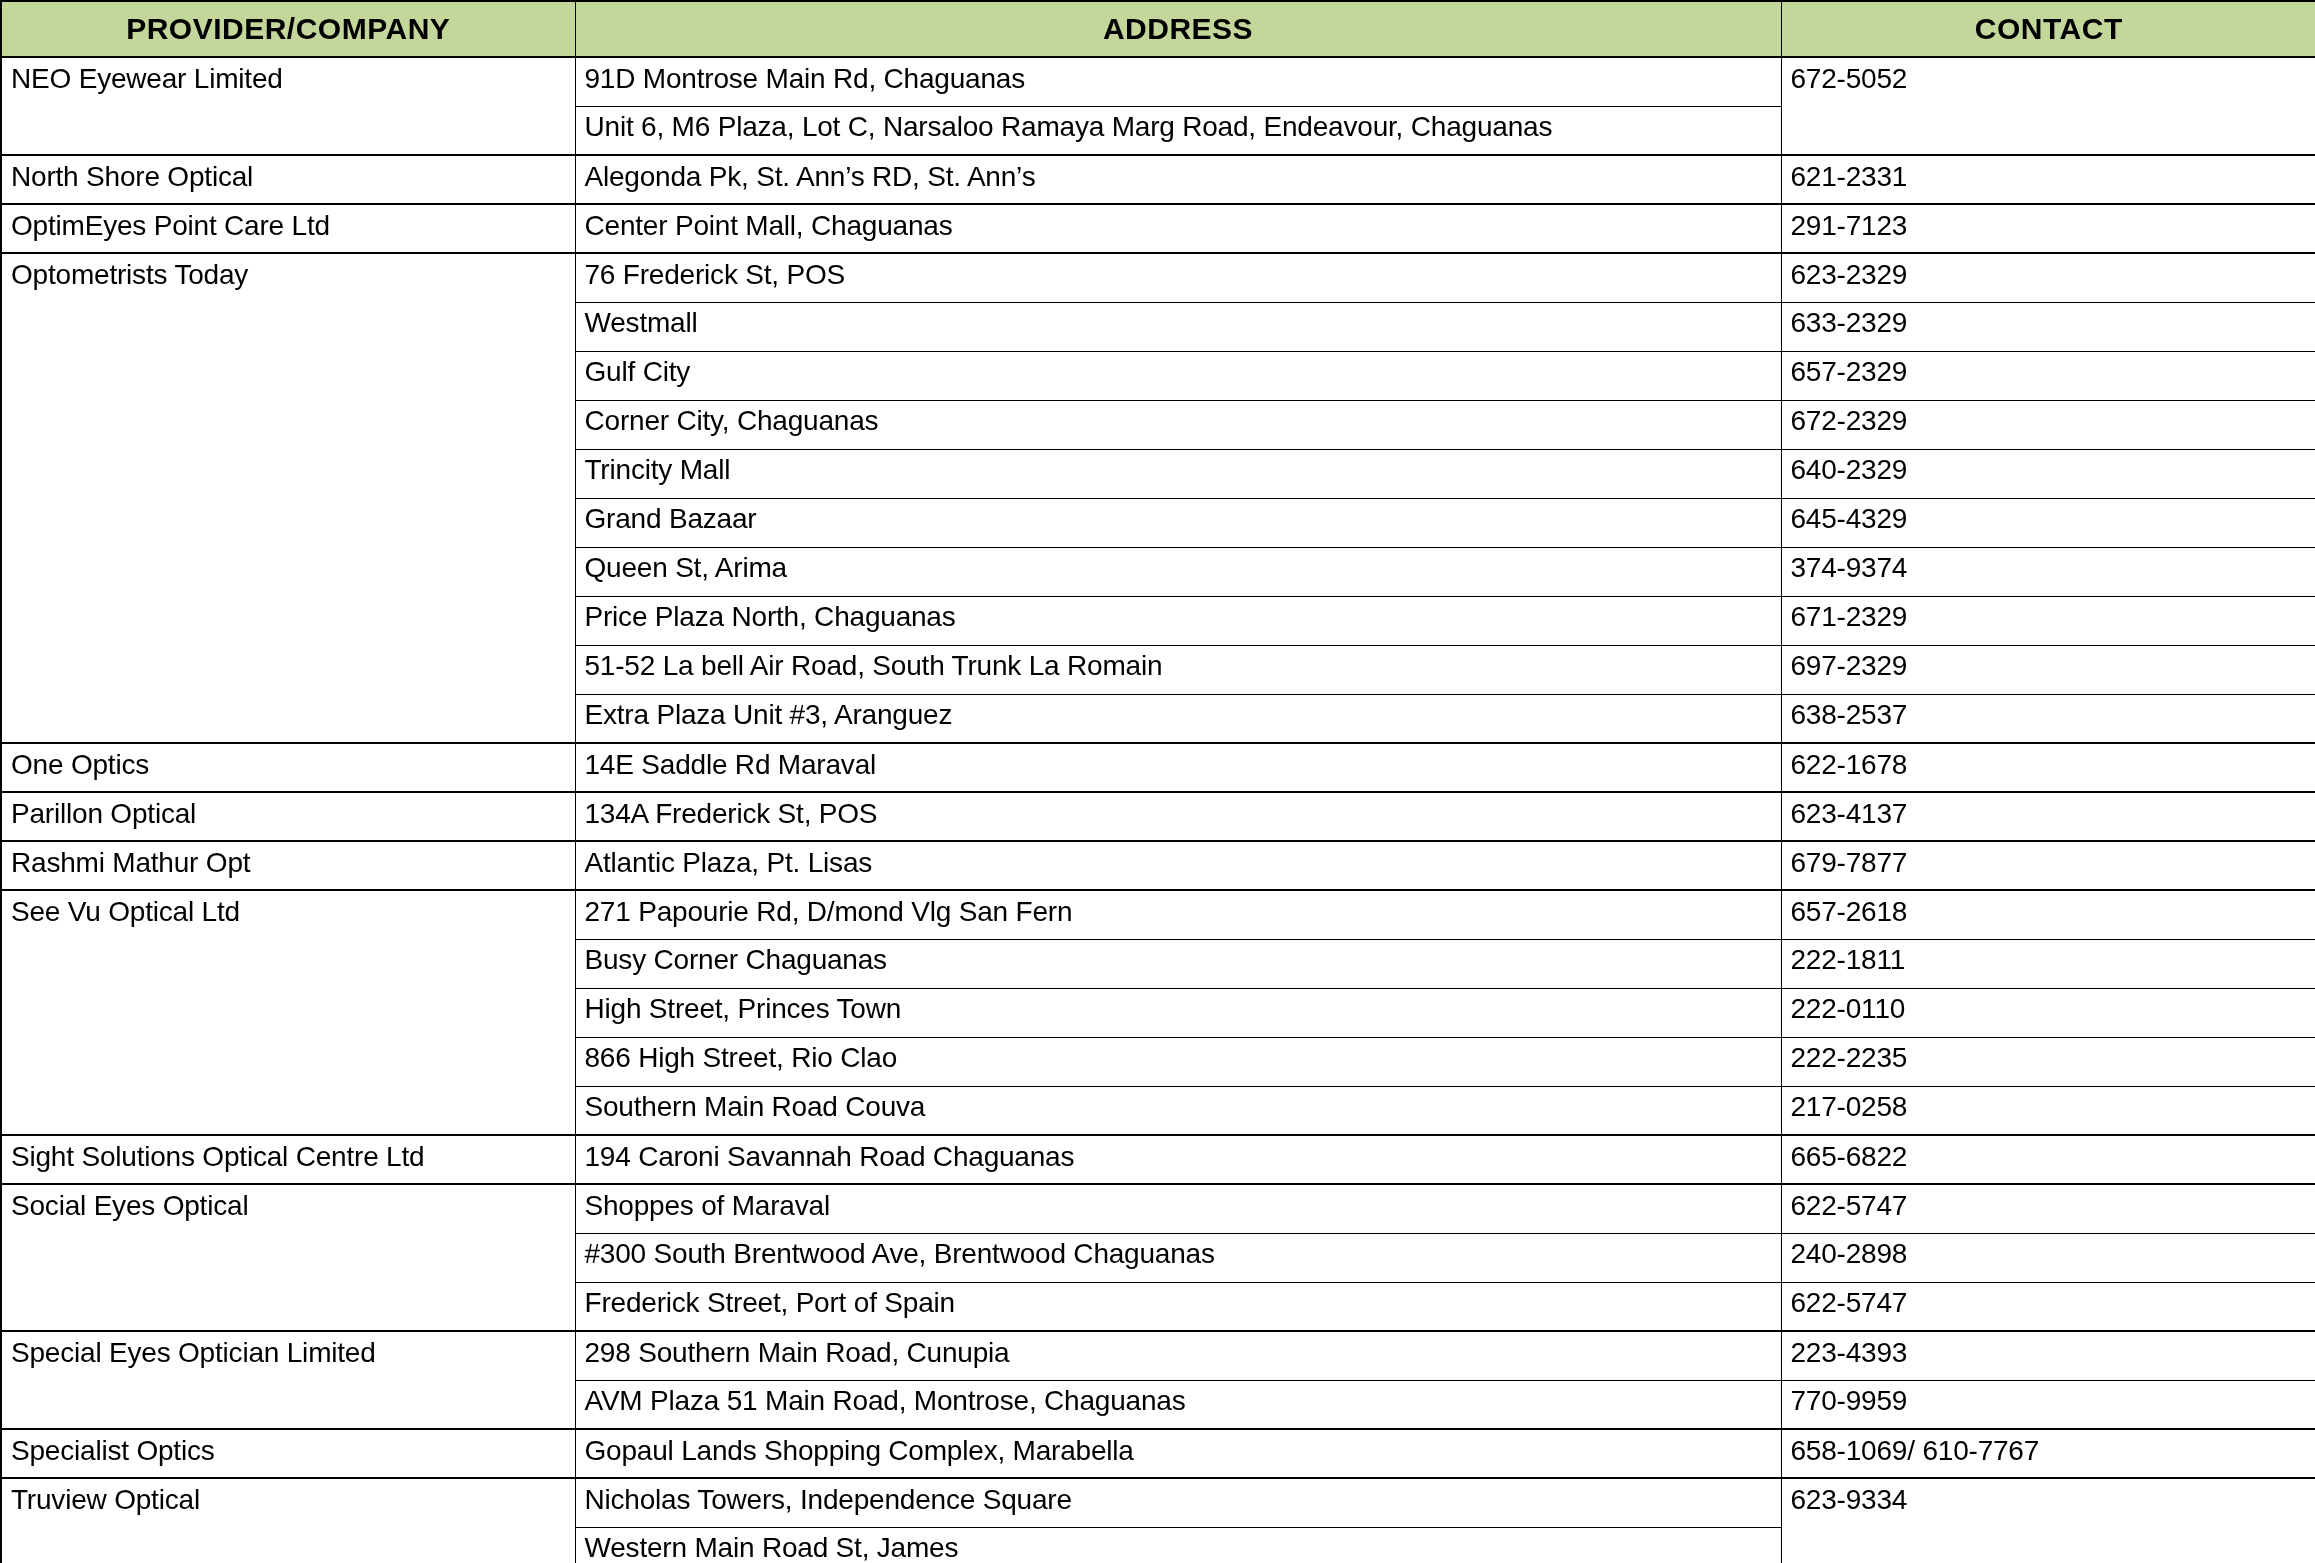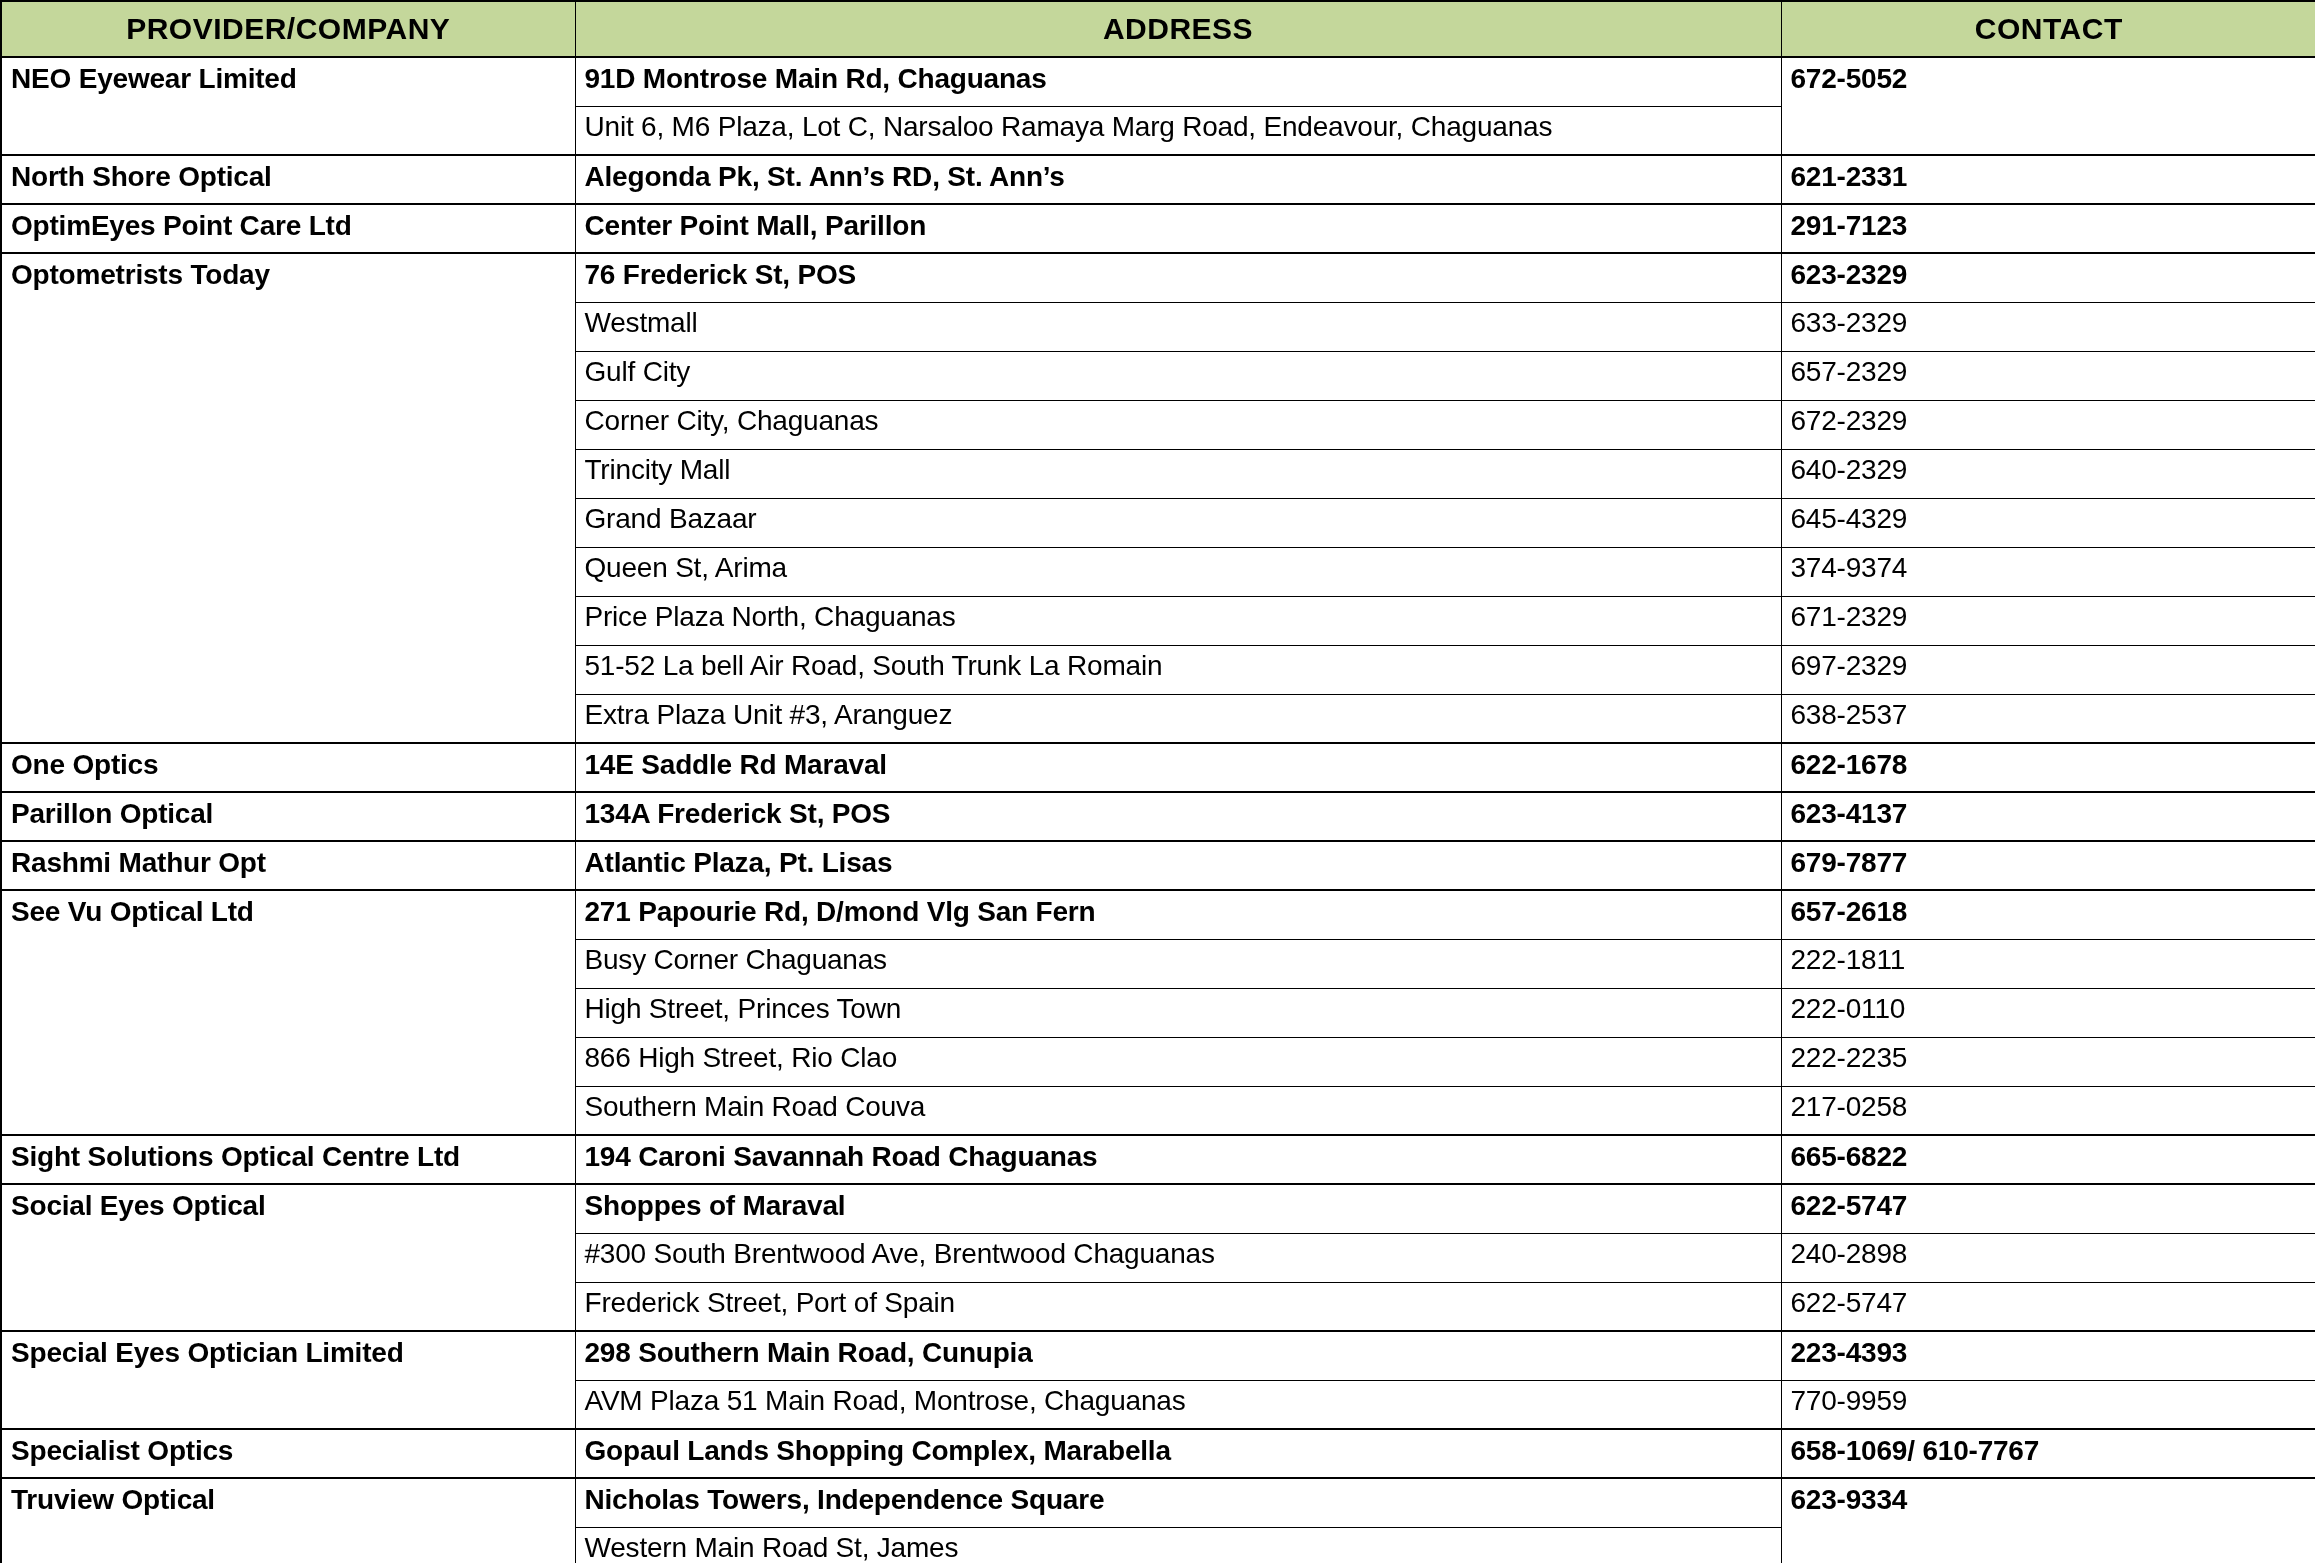--- a/index.html
+++ b/index.html
@@ -43,21 +43,21 @@
     border: 1.8px solid #000000;
     vertical-align: top;
     font-size: 28px;
     line-height: 1.15;
     letter-spacing: -0.2px;
     padding: 4.5px 7.2px 0 9px;
     white-space: nowrap;
     overflow: hidden;
     background: #ffffff;
   }
-  tr.group-start td { border-top-width: 2.7px; font-weight: bold; }
+  tr.group-start td { border-top-width: 2.7px; }
   thead th { border-top-width: 2.7px; }
 </style>
 </head>
 <body>
 
 <div class="page">
   <table class="providers">
     <colgroup>
       <col class="col-provider">
       <col class="col-address">
@@ -82,21 +82,21 @@
       </tr>
 
       <tr class="group-start">
         <td class="provider">North Shore Optical</td>
         <td class="address">Alegonda Pk, St. Ann’s RD, St. Ann’s</td>
         <td class="contact">621-2331</td>
       </tr>
 
       <tr class="group-start">
         <td class="provider">OptimEyes Point Care Ltd</td>
-        <td class="address">Center Point Mall, Parillon</td>
+        <td class="address">Center Point Mall, Chaguanas</td>
         <td class="contact">291-7123</td>
       </tr>
 
       <tr class="group-start">
         <td class="provider" rowspan="10">Optometrists Today</td>
         <td class="address">76 Frederick St, POS</td>
         <td class="contact">623-2329</td>
       </tr>
       <tr>
         <td class="address">Westmall</td>

